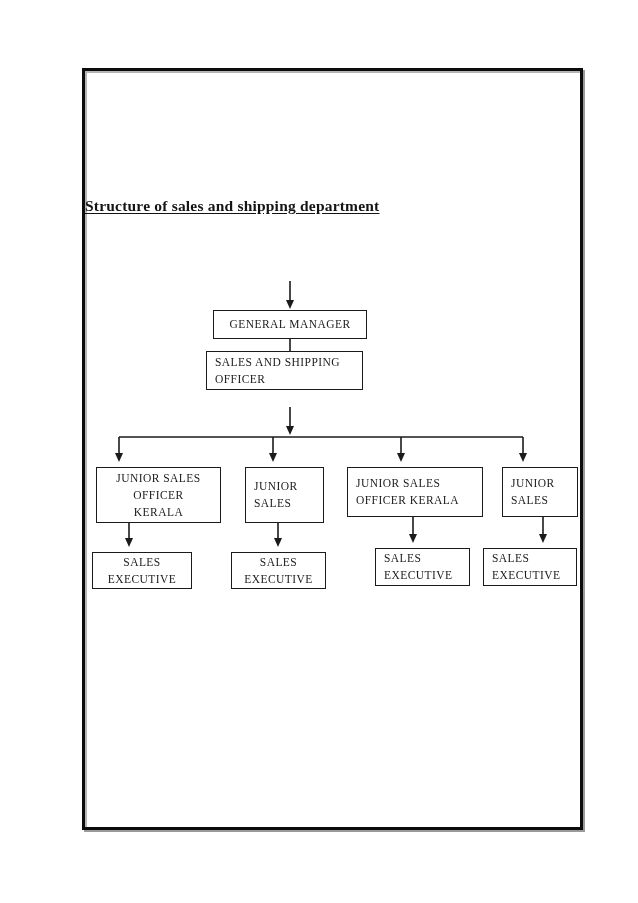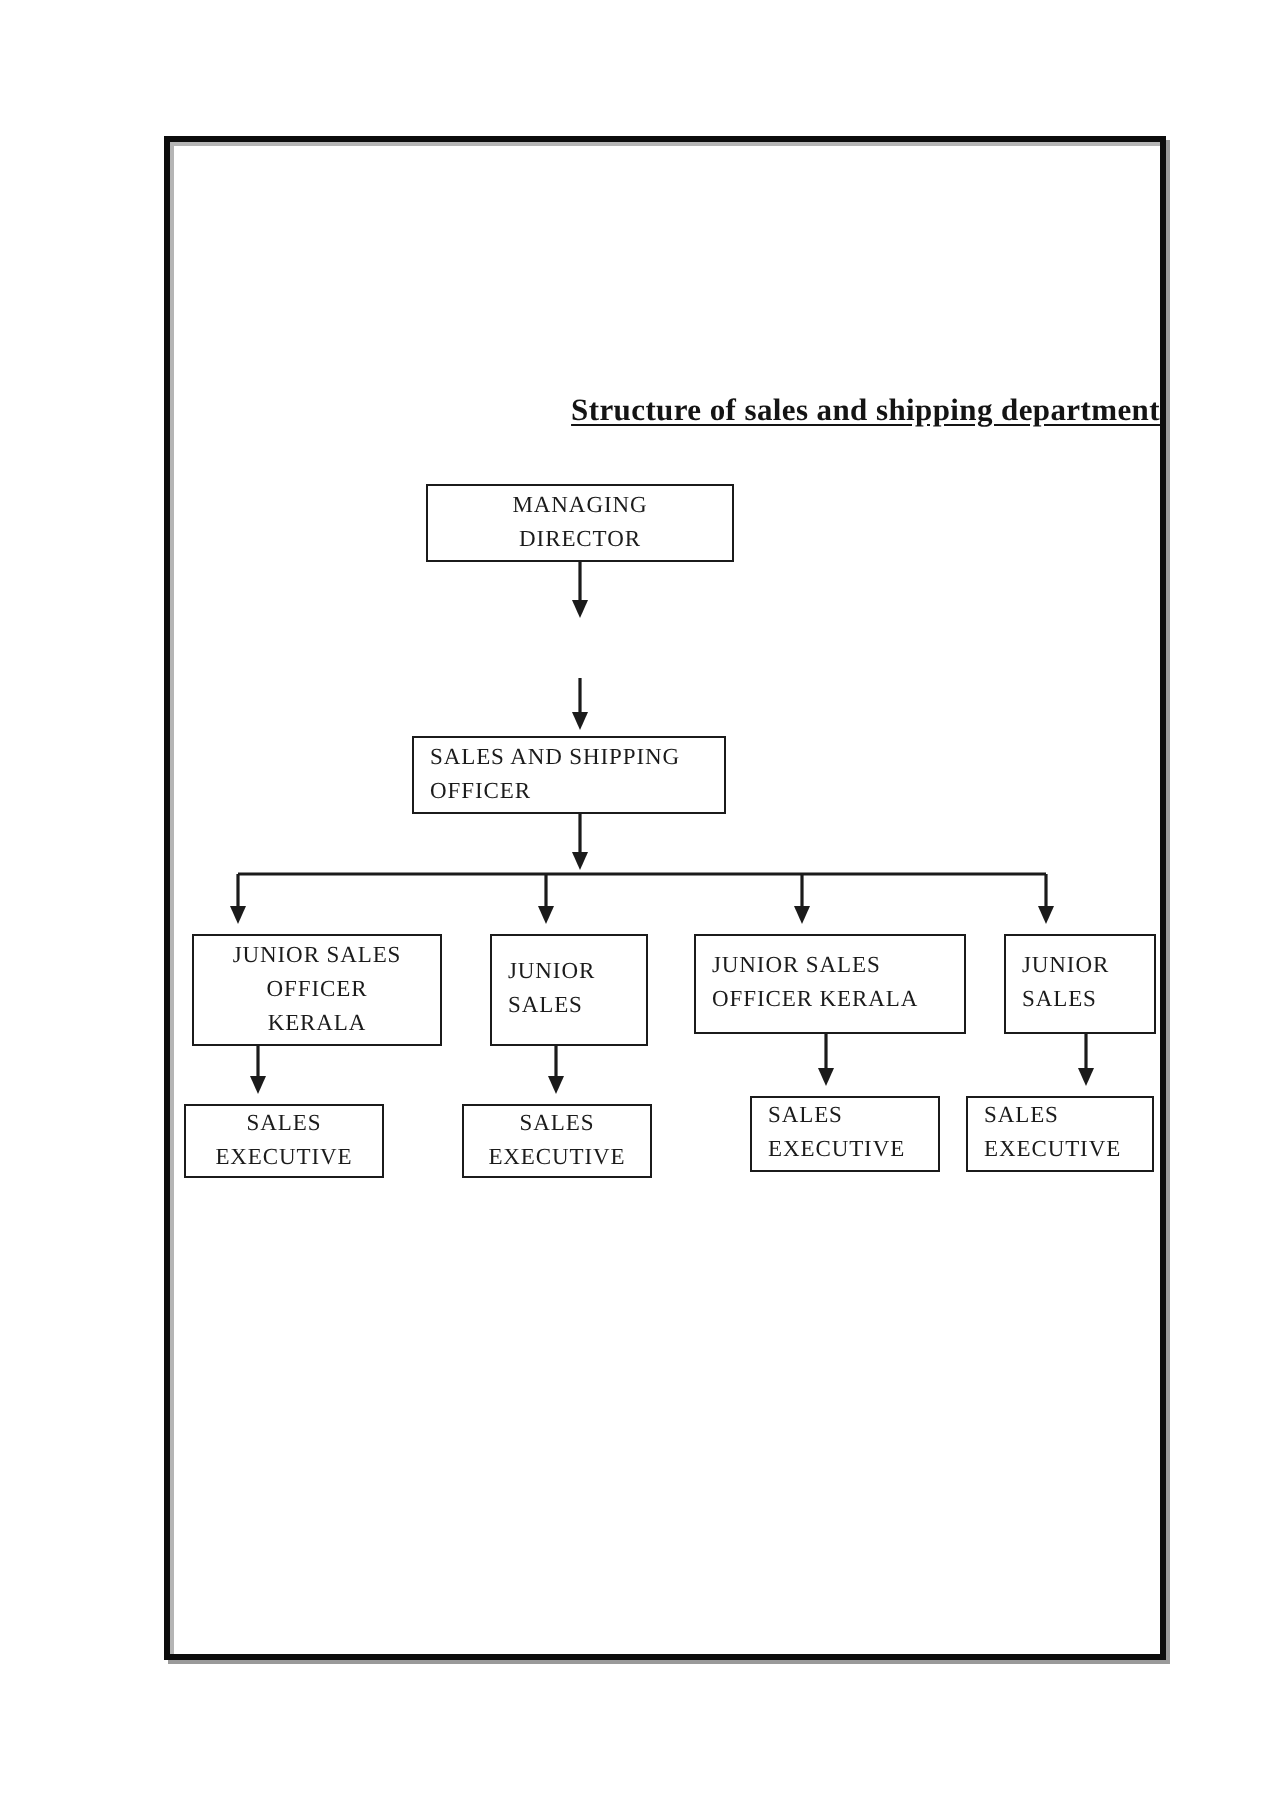--- a/index.html
+++ b/index.html
@@ -33,21 +33,21 @@
     height: 756px;
     border: 3px solid #0c0c0c;
     box-shadow: 2px 2px 0 0 #9a9a9a, inset 2px 2px 0 0 #b5b5b5;
     background: #ffffff;
   }
   .diagram-title {
     position: absolute;
     left: 0;
     top: 126px;
     width: 100%;
-    text-align: right;
+    text-align: left;
     font-size: 15.5px;
     font-weight: bold;
     letter-spacing: 0.2px;
     text-decoration: underline;
     text-underline-offset: 2px;
     color: #141414;
   }
   .connectors {
     position: absolute;
     left: 0;
@@ -75,21 +75,21 @@
   }
   .node.left {
     justify-content: flex-start;
     text-align: left;
     padding-left: 8px;
     padding-right: 2px;
   }
   
   .n-md  { left: 128px; top: 171px; width: 154px; height: 39px; }
   .n-gm  { left: 128px; top: 239px; width: 154px; height: 29px; }
-  .n-sso { left: 121px; top: 297px; width: 157px; height: 39px; }
+  .n-sso { left: 121px; top: 280px; width: 157px; height: 39px; }
   .n-jr1 { left:  11px; top: 396px; width: 125px; height: 56px; }
   .n-jr2 { left: 160px; top: 396px; width:  79px; height: 56px; }
   .n-jr3 { left: 262px; top: 396px; width: 136px; height: 50px; }
   .n-jr4 { left: 417px; top: 396px; width:  76px; height: 50px; }
   .n-se1 { left:   7px; top: 481px; width: 100px; height: 37px; }
   .n-se2 { left: 146px; top: 481px; width:  95px; height: 37px; }
   .n-se3 { left: 290px; top: 477px; width:  95px; height: 38px; }
   .n-se4 { left: 398px; top: 477px; width:  94px; height: 38px; }
 </style>
 </head>
@@ -128,23 +128,22 @@
         <polygon points="40,467 48,467 44,476" stroke="none"></polygon>
         <line x1="193" y1="452" x2="193" y2="468"></line>
         <polygon points="189,467 197,467 193,476" stroke="none"></polygon>
         <line x1="328" y1="446" x2="328" y2="464"></line>
         <polygon points="324,463 332,463 328,472" stroke="none"></polygon>
         <line x1="458" y1="446" x2="458" y2="464"></line>
         <polygon points="454,463 462,463 458,472" stroke="none"></polygon>
       </g>
     </svg>
 
-    <div class="node center n-md">MANAGING
-DIRECTOR</div>
 
+    <div class="node center n-gm">GENERAL MANAGER</div>
 
     <div class="node left n-sso">SALES AND SHIPPING
 OFFICER</div>
 
     <div class="node center n-jr1">JUNIOR SALES
 OFFICER
 KERALA</div>
 
     <div class="node left n-jr2">JUNIOR
 SALES</div>

